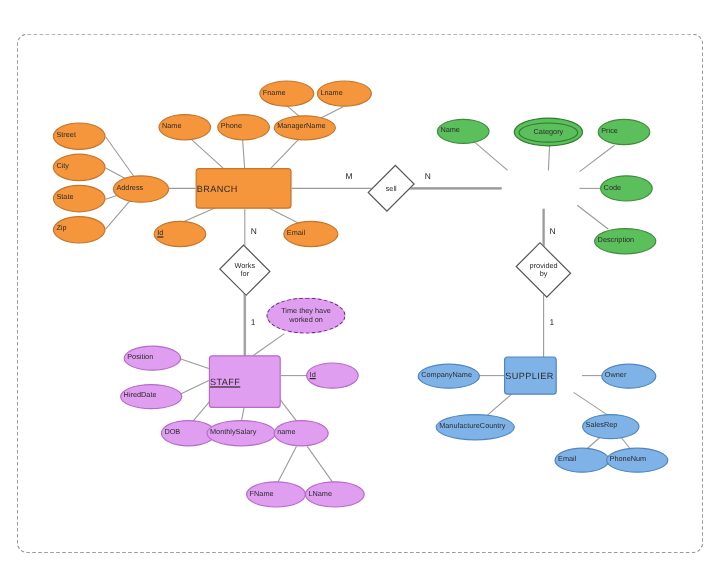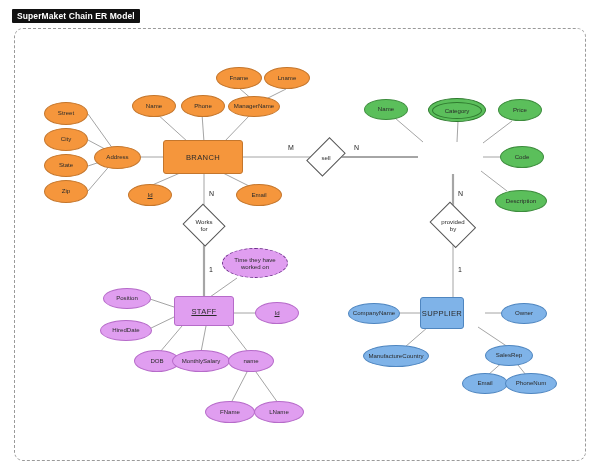--- a/index.html
+++ b/index.html
@@ -57,21 +57,21 @@
     width: 600px;
     height: 475px;
     pointer-events: none;
   }
   
   .node {
     position: absolute;
     box-sizing: border-box;
     display: flex;
     align-items: center;
-    justify-content: center;
+    justify-content: flex-start;
     text-align: center;
     color: #2b2b2b;
   }
   .entity {
     border-radius: 3px;
     font-size: 7.6px;
     letter-spacing: 0.35px;
     box-shadow: 0 0 0 0 transparent;
   }
   .attr {
@@ -147,21 +147,20 @@
     font-size: 7px;
     color: #1c1c1c;
     white-space: nowrap;
   }
 </style>
 </head>
 <body>
 
 <div id="app">
 
-  <div id="title-chip">SuperMaket Chain ER Model</div>
 
   <div id="canvas-frame"></div>
 
   <svg id="edges" viewBox="0 0 600 475">
     <g stroke="#9a9a9a" stroke-width="0.9" fill="none">
 
       <line x1="88" y1="114" x2="118" y2="156"></line>
       <line x1="88" y1="140" x2="118" y2="156"></line>
       <line x1="88" y1="166" x2="118" y2="156"></line>
       <line x1="88" y1="191" x2="118" y2="156"></line>
@@ -211,21 +210,21 @@
       <line x1="488" y1="375" x2="505" y2="360"></line>
       <line x1="526" y1="375" x2="514" y2="360"></line>
     </g>
   </svg>
 
   <div class="node entity c-orange" style="left:163px; top:140px; width:80px; height:34px;">
     <span>BRANCH</span>
   </div>
 
 
-  <div class="node entity c-purple" style="left:174px; top:296px; width:60px; height:30px;text-decoration:underline;">
+  <div class="node entity c-purple" style="left:174px; top:296px; width:60px; height:44px;text-decoration:underline;">
     <span>STAFF</span>
   </div>
 
   <div class="node entity c-blue" style="left:420px; top:297px; width:44px; height:32px;">
     <span>SUPPLIER</span>
   </div>
 
   <div class="rel" style="left:311px; top:135px; width:30px; height:44px;">
     <div class="shape"></div>
     <div class="rel-label">

